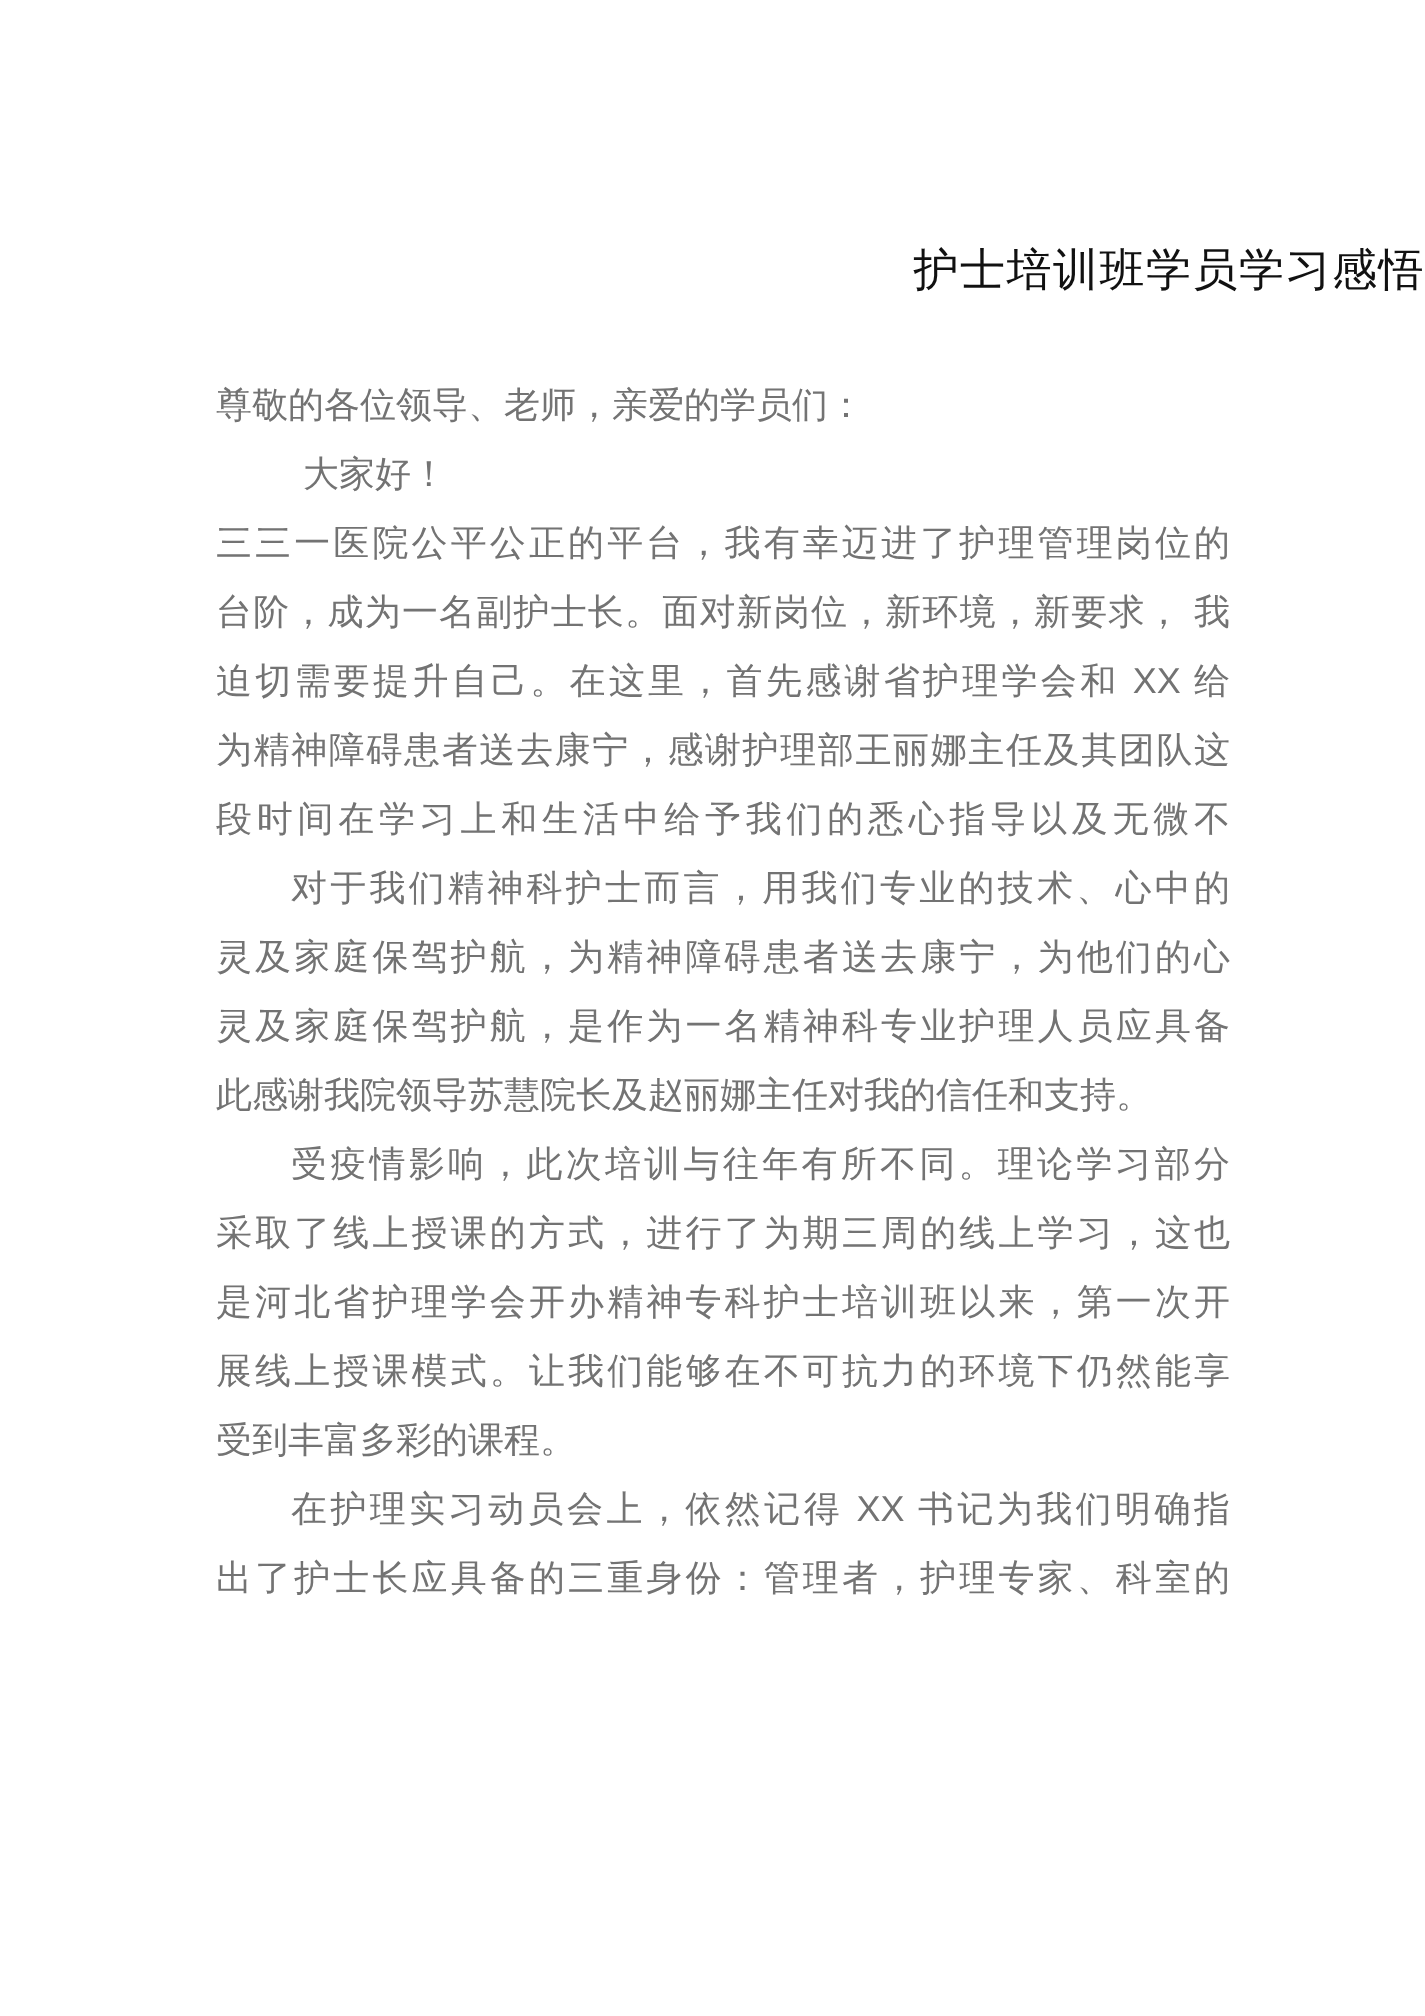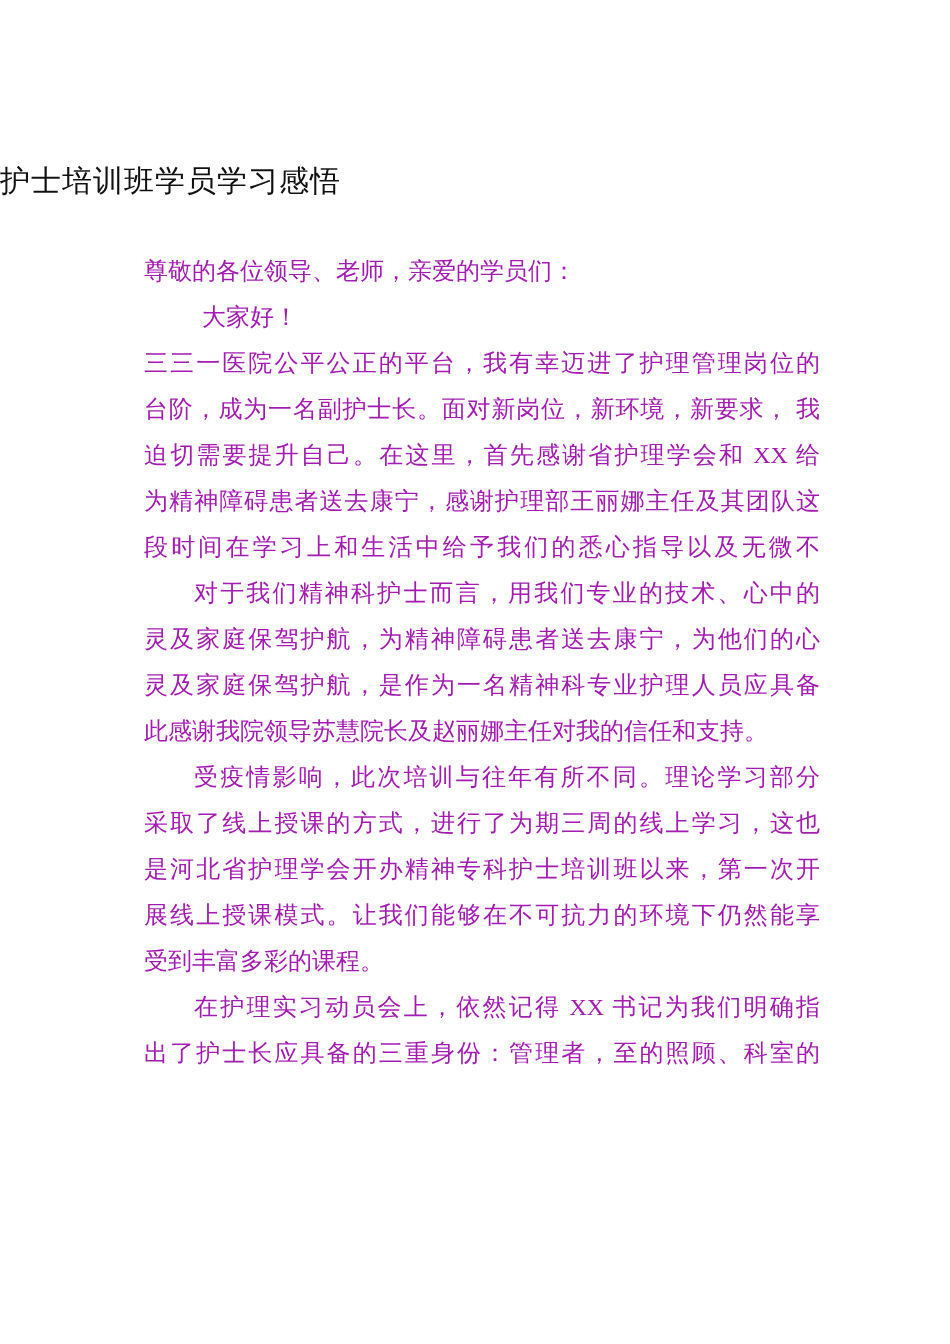--- a/index.html
+++ b/index.html
@@ -1,26 +1,26 @@
 <!DOCTYPE html>
 <html><head>
   <meta charset="utf-8">
   <style>
     html, body { margin: 0; padding: 0; background: #ffffff; }
     body { width: 950px; height: 1344px; position: relative; overflow: hidden; }
     .page { position: absolute; left: 0; top: 0; width: 950px; height: 1344px; background: #fff; }
     .title {
-      position: absolute; left: 0; top: 158px; width: 950px; text-align: left;
+      position: absolute; left: 0; top: 158px; width: 950px; text-align: right;
       font-family: "DejaVu Serif", "Liberation Serif", serif;
       font-size: 30px; color: #111; letter-spacing: 1px; line-height: 46px;
     }
     .body-text {
       position: absolute; left: 144px; top: 248px; width: 676px;
-      font-family: Liberation Serif, serif;
-      font-size: 24px; line-height: 46px; color: #a21caf;
+      font-family: Liberation Sans, sans-serif;
+      font-size: 24px; line-height: 46px; color: #737373;
     }
     .line { display: block; white-space: nowrap; height: 46px; }
     .indent { padding-left: 50px; }
     .indent-sm { padding-left: 58px; }
     .justify { text-align: justify; text-align-last: justify; }
   </style>
 </head>
 <body>
 
 <div class="page">
@@ -41,15 +41,15 @@
     <span class="line justify">灵及家庭保驾护航，是作为一名精神科专业护理人员应具备</span>
     <span class="line">此感谢我院领导苏慧院长及赵丽娜主任对我的信任和支持。</span>
 
     <span class="line indent justify">受疫情影响，此次培训与往年有所不同。理论学习部分</span>
     <span class="line justify">采取了线上授课的方式，进行了为期三周的线上学习，这也</span>
     <span class="line justify">是河北省护理学会开办精神专科护士培训班以来，第一次开</span>
     <span class="line justify">展线上授课模式。让我们能够在不可抗力的环境下仍然能享</span>
     <span class="line">受到丰富多彩的课程。</span>
 
     <span class="line indent justify">在护理实习动员会上，依然记得 XX 书记为我们明确指</span>
-    <span class="line justify">出了护士长应具备的三重身份：管理者，至的照顾、科室的</span>
+    <span class="line justify">出了护士长应具备的三重身份：管理者，护理专家、科室的</span>
   </div>
 </div>
 
 </body></html>

